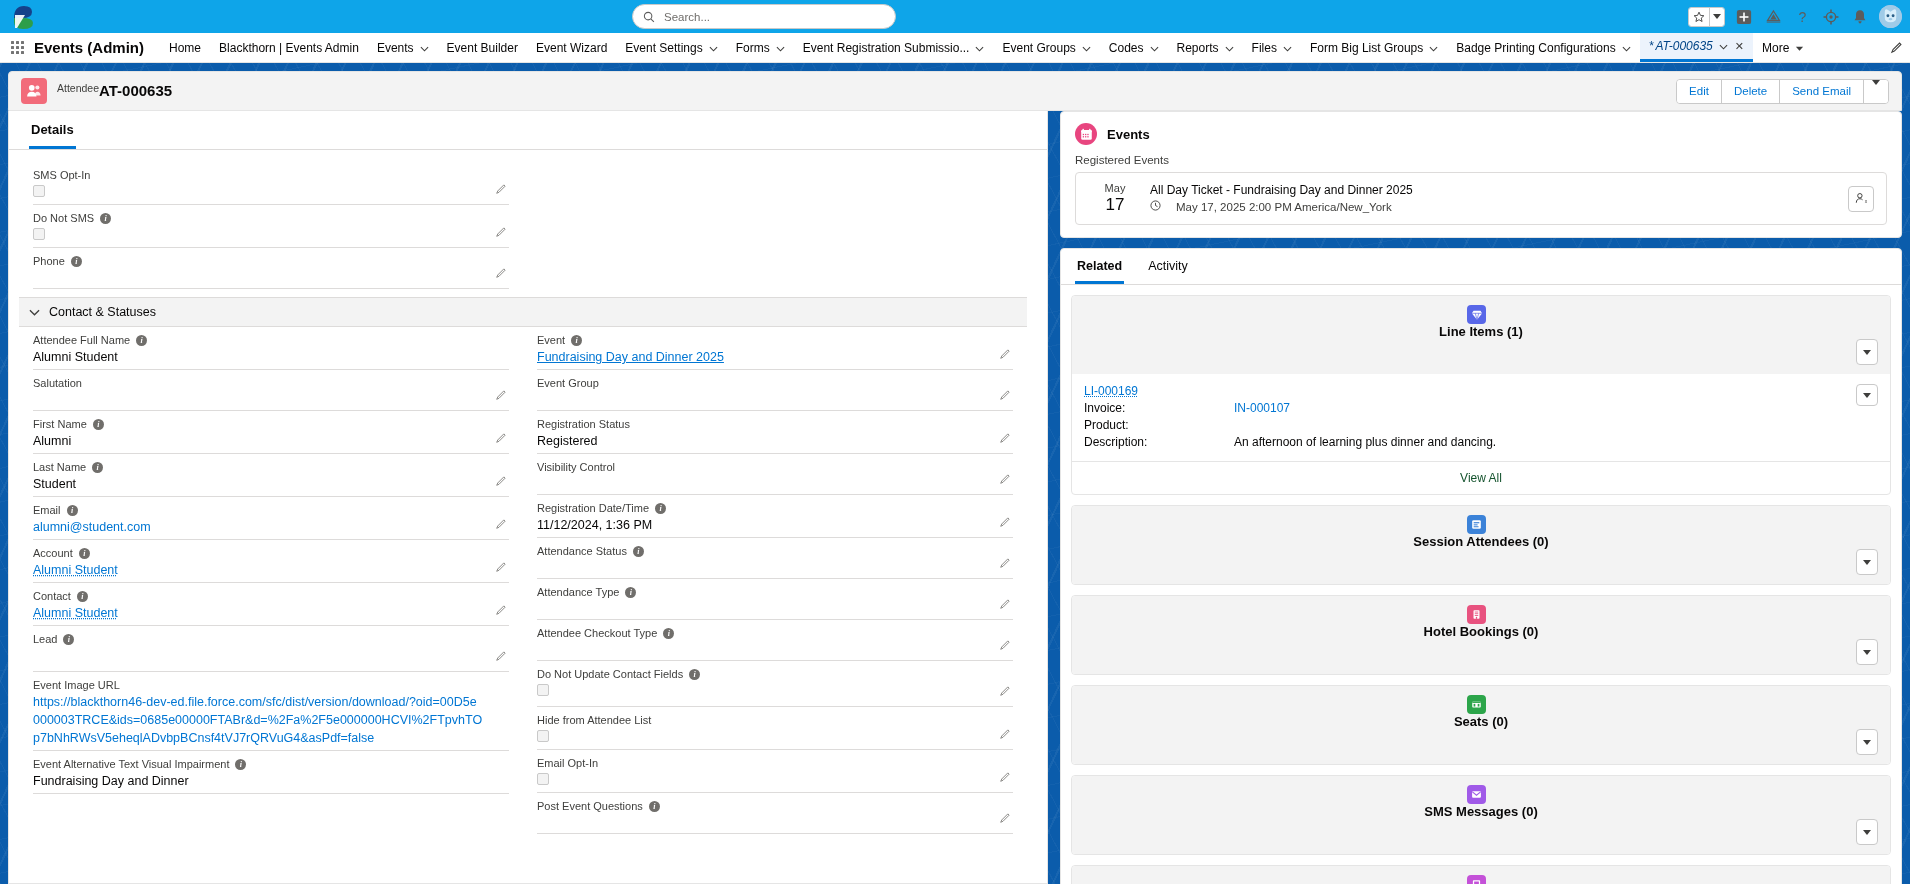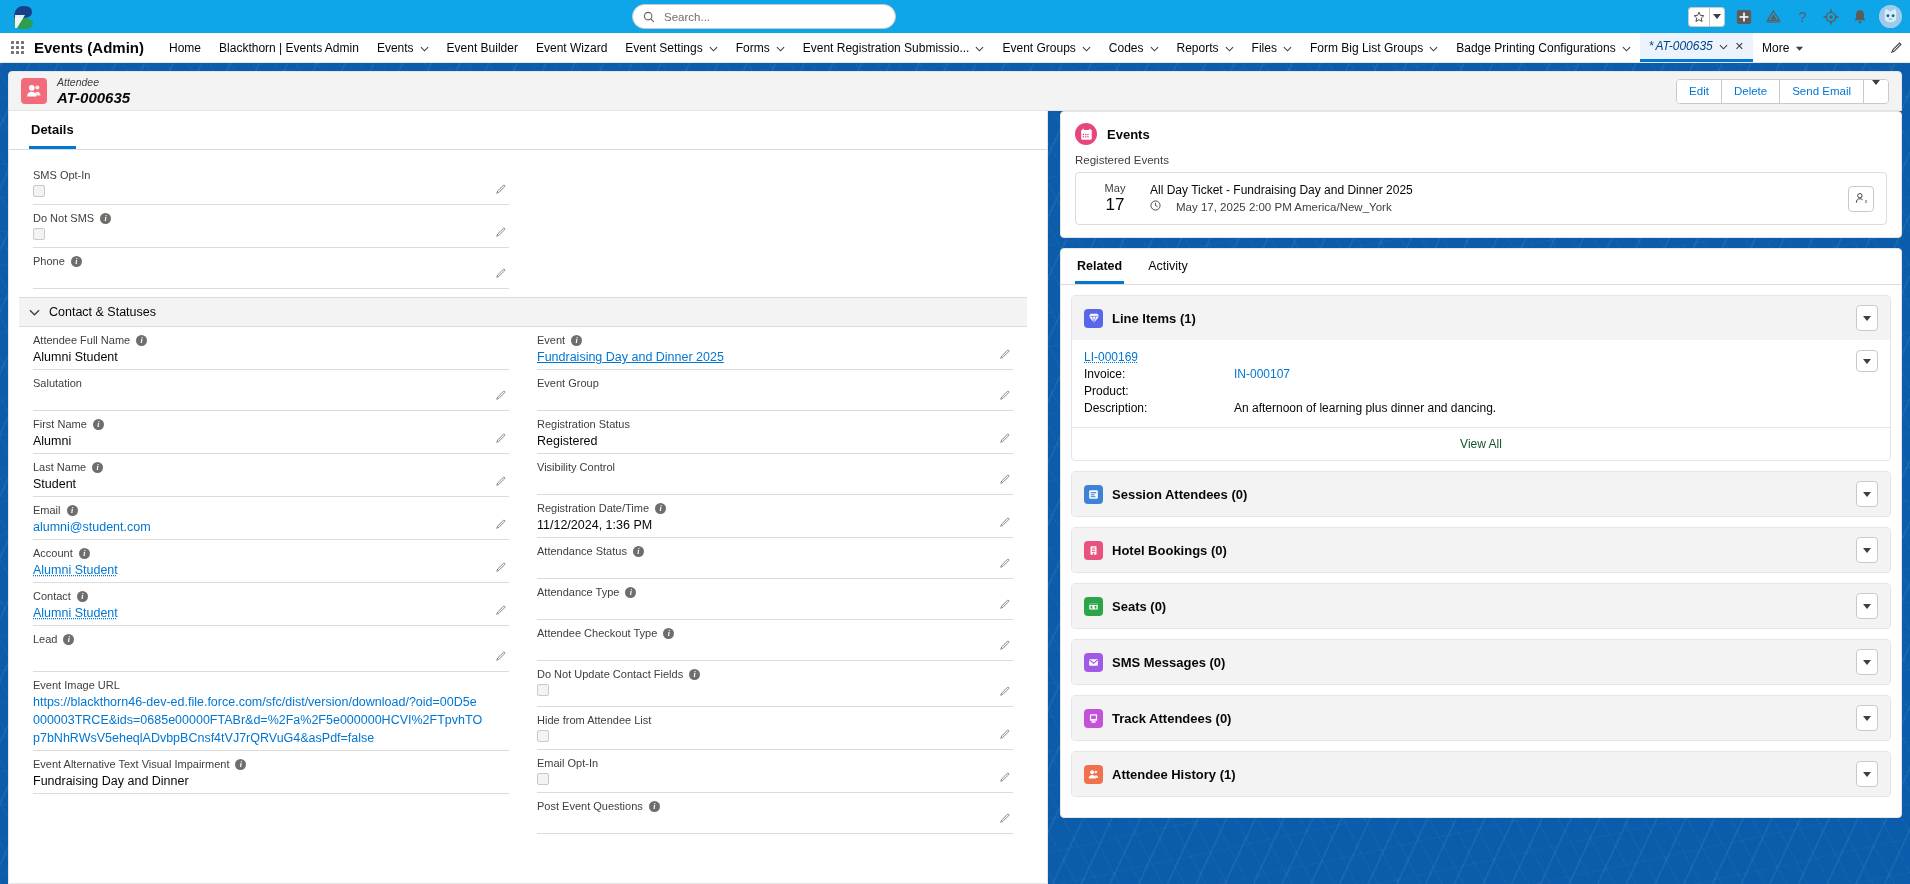--- a/index.html
+++ b/index.html
@@ -94,21 +94,21 @@
   
   .record-header {
     position: absolute; left: 8px; top: 71px; right: 8px; height: 40px;
     background: #f3f3f3; border: 1px solid #e5e5e5; border-radius: 4px 4px 0 0;
     display: flex; align-items: center; padding: 0 12px;
   }
   .rec-icon {
     width: 26px; height: 26px; border-radius: 4px; background: #f26b7a;
     display: flex; align-items: center; justify-content: center; margin-right: 10px;
   }
-  .rec-titles { display: flex; flex-direction: column; justify-content: flex-start; font-style: italic; }
+  .rec-titles { display: flex; justify-content: flex-start; }
   .rec-obj { font-size: 10.5px; color: #3e3e3c; line-height: 13px; }
   .rec-name { font-size: 15px; font-weight: bold; color: #080707; line-height: 18px; }
   .rec-actions { margin-left: auto; display: flex; }
   .btn-group { display: flex; border: 1px solid #c9c9c9; border-radius: 4px; overflow: hidden; background: #fff; height: 25px; }
   .btn-group > button {
     background: #fff; border: 0; border-left: 1px solid #c9c9c9; color: #0176d3;
     font-size: 11.5px; padding: 0 12px; cursor: pointer; font-family: inherit; height: 100%;
   }
   .btn-group > button:first-child { border-left: 0; }
   .btn-group > button.caret-btn { padding: 0 8px; }
@@ -206,21 +206,21 @@
   .rl-tab {
     font-size: 12.5px; color: #080707; padding: 10px 2px 8px; margin-right: 22px;
     border-bottom: 3px solid transparent; cursor: pointer;
   }
   .rl-tab.active { font-weight: bold; border-bottom-color: #0176d3; }
   .rl-inner { padding: 10px 10px 10px; }
 
   .rl-block { border: 1px solid #e5e5e5; border-radius: 4px; margin-bottom: 10px; background: #fff; }
   .rl-head {
     background: #f3f3f3; display: flex; align-items: center; padding: 9px 12px;
-    border-radius: 4px 4px 0 0; position: relative;
+    border-radius: 4px 4px 0 0; position: relative; flex-direction: column;
   }
   .rl-head.only { border-radius: 4px; }
   .rl-title { font-size: 13px; font-weight: bold; color: #080707; }
   .rl-menu {
     margin-left: auto; width: 22px; height: 26px; border: 1px solid #c9c9c9;
     border-radius: 4px; background: #fff; display: flex; align-items: center;
     justify-content: center; cursor: pointer;
   }
   .li-body { padding: 10px 12px 10px; position: relative; border-bottom: 1px solid #e5e5e5; }
   .li-name { font-size: 12px; }

